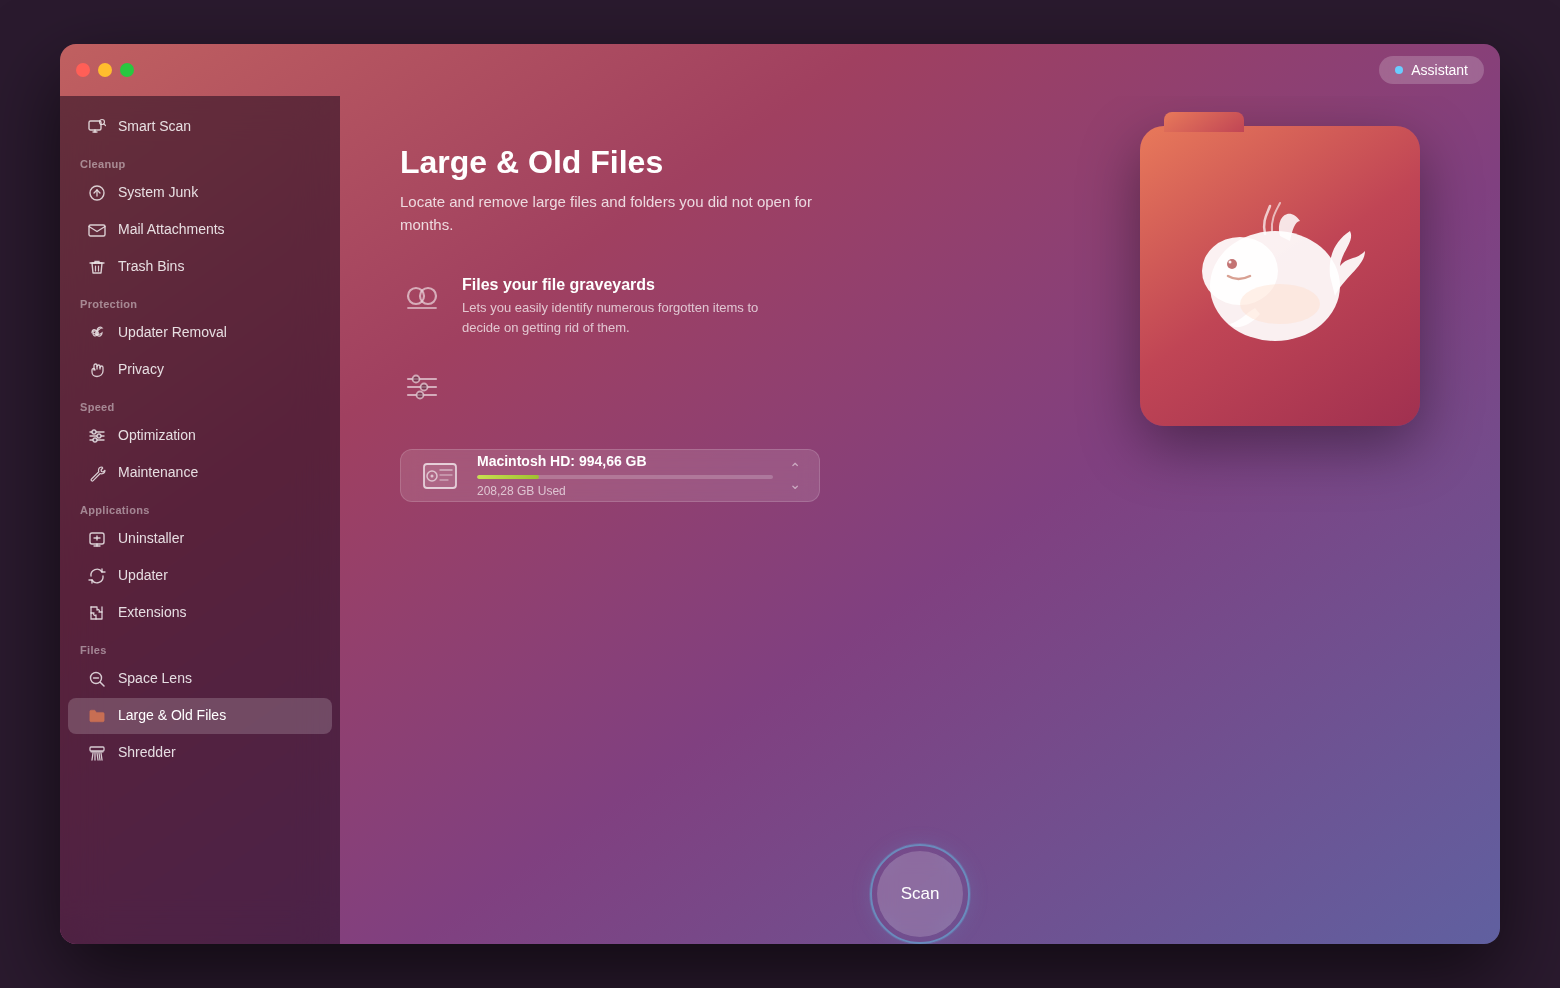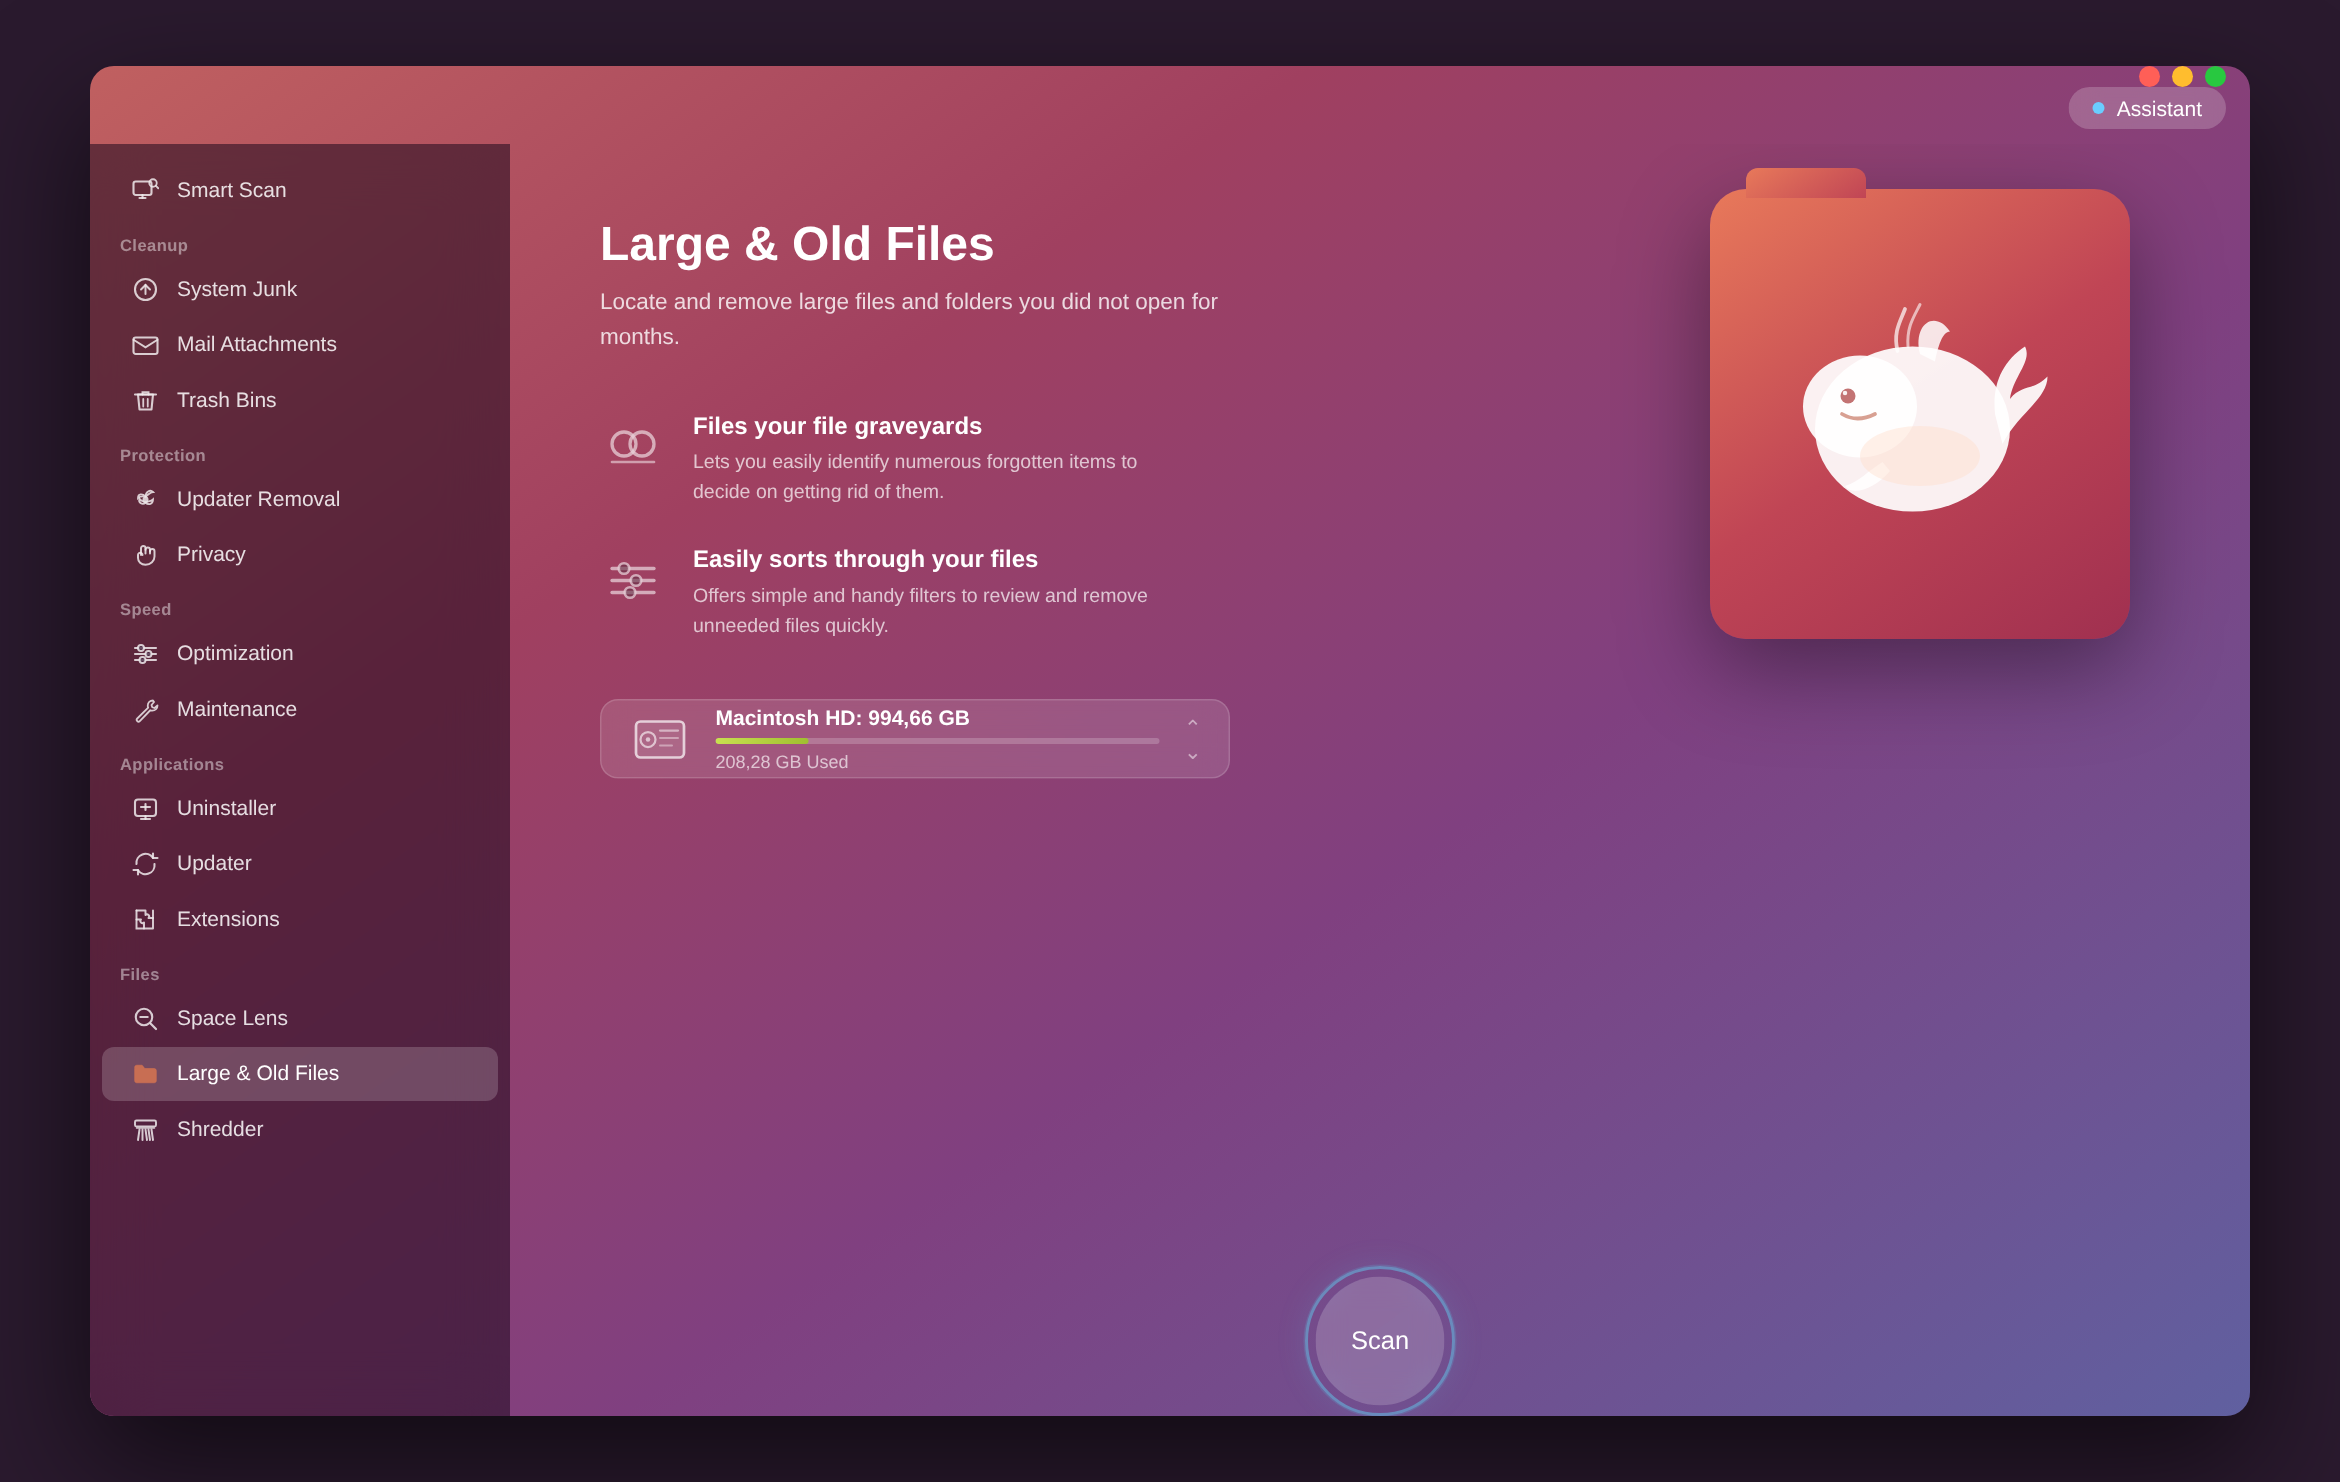--- a/index.html
+++ b/index.html
@@ -24,26 +24,25 @@
     }
     .window-bg {
       position: absolute;
       inset: 0;
       background: linear-gradient(145deg, #c06060 0%, #a04060 30%, #804080 60%, #6060a0 100%);
       z-index: 0;
     }
     .titlebar {
       height: 52px;
       display: flex;
-      align-items: flex-end;
+      align-items: center;
       padding: 0 16px;
       position: relative;
       z-index: 10;
       flex-shrink: 0;
-      flex-direction: column;
     }
     .traffic-lights {
       display: flex;
       gap: 8px;
     }
     .traffic-light {
       width: 14px;
       height: 14px;
       border-radius: 50%;
     }
@@ -523,24 +522,20 @@
           <div class="feature-icon">
             <svg width="44" height="44" viewBox="0 0 44 44" fill="none">
               <line x1="8" y1="14" x2="36" y2="14" stroke="rgba(255,255,255,0.75)" stroke-width="2.2" stroke-linecap="round"></line>
               <line x1="8" y1="22" x2="36" y2="22" stroke="rgba(255,255,255,0.75)" stroke-width="2.2" stroke-linecap="round"></line>
               <line x1="8" y1="30" x2="36" y2="30" stroke="rgba(255,255,255,0.75)" stroke-width="2.2" stroke-linecap="round"></line>
               <circle cx="16" cy="14" r="3.5" fill="rgba(80,40,60,0.6)" stroke="rgba(255,255,255,0.75)" stroke-width="1.8"></circle>
               <circle cx="24" cy="22" r="3.5" fill="rgba(80,40,60,0.6)" stroke="rgba(255,255,255,0.75)" stroke-width="1.8"></circle>
               <circle cx="20" cy="30" r="3.5" fill="rgba(80,40,60,0.6)" stroke="rgba(255,255,255,0.75)" stroke-width="1.8"></circle>
             </svg>
           </div>
-          <div class="feature-text">
-            <h3>Easily sorts through your files</h3>
-            <p>Offers simple and handy filters to review and remove unneeded files quickly.</p>
-          </div>
         </div>
       </div>
 
       <div class="disk-selector">
         <div class="disk-icon">
           <svg width="40" height="40" viewBox="0 0 40 40" fill="none">
             <rect x="4" y="8" width="32" height="24" rx="3" stroke="rgba(255,255,255,0.7)" stroke-width="1.8" fill="rgba(255,255,255,0.1)"></rect>
             <circle cx="12" cy="20" r="5" stroke="rgba(255,255,255,0.6)" stroke-width="1.5" fill="none"></circle>
             <circle cx="12" cy="20" r="1.5" fill="rgba(255,255,255,0.6)"></circle>
             <line x1="20" y1="14" x2="32" y2="14" stroke="rgba(255,255,255,0.5)" stroke-width="1.5" stroke-linecap="round"></line>

